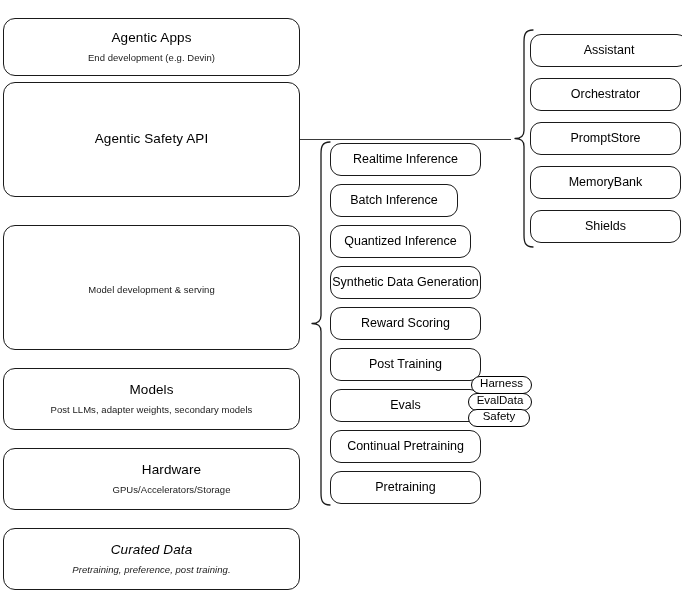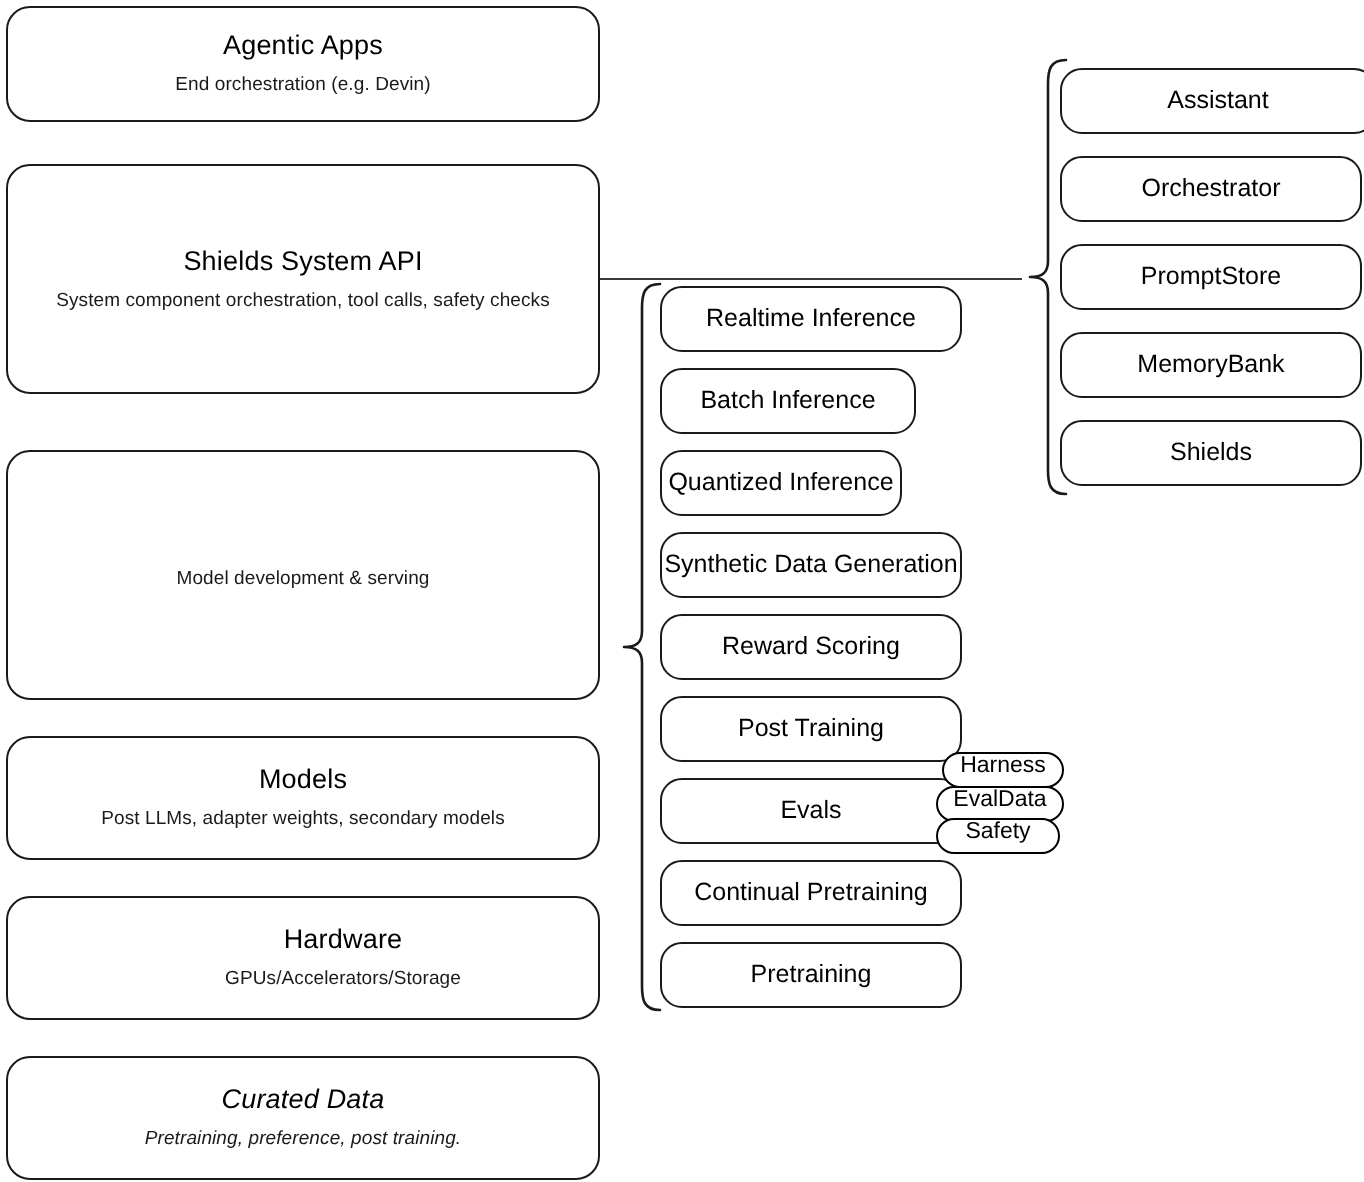--- a/index.html
+++ b/index.html
@@ -88,28 +88,27 @@
     stroke-width: 1.3;
     stroke-linecap: round;
     stroke-linejoin: round;
   }
 </style>
 </head>
 <body>
 
 <div id="canvas">
 
-  <div class="node layer" id="layer-0" style="left: 3px; top: 3px; width: 297px; height: 58px;">
+  <div class="node layer" id="layer-0" style="left: 3px; top: 18px; width: 297px; height: 58px;">
     <div class="layer-title">Agentic Apps</div>
-    <div class="layer-sub">End orchestration (e.g. Devin)</div>
+    <div class="layer-sub">End development (e.g. Devin)</div>
   </div>
 
   <div class="node layer" id="layer-1" style="left: 3px; top: 82px; width: 297px; height: 115px;">
-    <div class="layer-title">Shields System API</div>
-    <div class="layer-sub">System component orchestration, tool calls, safety checks</div>
+    <div class="layer-title">Agentic Safety API</div>
   </div>
 
   <div class="node layer" id="layer-2" style="left: 3px; top: 225px; width: 297px; height: 125px;">
     <div class="layer-sub">Model development &amp; serving</div>
   </div>
 
   <div class="node layer" id="layer-3" style="left: 3px; top: 368px; width: 297px; height: 62px;">
     <div class="layer-title">Models</div>
     <div class="layer-sub">Post LLMs, adapter weights, secondary models</div>
   </div>
@@ -133,21 +132,21 @@
   <svg class="bracket" id="bracket-agentic" width="26" height="221" viewBox="0 0 26 221" preserveAspectRatio="none" style="left: 509px; top: 28px;">
     <path d="M24,2 C16,2 15,7 15,14 L15,102.5 C15,108.5 12,110.5 6,110.5 C12,110.5 15,112.5 15,118.5 L15,207 C15,214 16,219 24,219"></path>
   </svg>
 
   <div class="node leaf" id="tool-0" style="left: 330px; top: 143px; width: 151px; height: 33px;">
     <span>Realtime Inference</span>
   </div>
   <div class="node leaf" id="tool-1" style="left: 330px; top: 184px; width: 128px; height: 33px;">
     <span>Batch Inference</span>
   </div>
-  <div class="node leaf" id="tool-2" style="left: 330px; top: 225px; width: 121px; height: 33px;">
+  <div class="node leaf" id="tool-2" style="left: 330px; top: 225px; width: 141px; height: 33px;">
     <span>Quantized Inference</span>
   </div>
   <div class="node leaf" id="tool-3" style="left: 330px; top: 266px; width: 151px; height: 33px;">
     <span>Synthetic Data Generation</span>
   </div>
   <div class="node leaf" id="tool-4" style="left: 330px; top: 307px; width: 151px; height: 33px;">
     <span>Reward Scoring</span>
   </div>
   <div class="node leaf" id="tool-5" style="left: 330px; top: 348px; width: 151px; height: 33px;">
     <span>Post Training</span>

